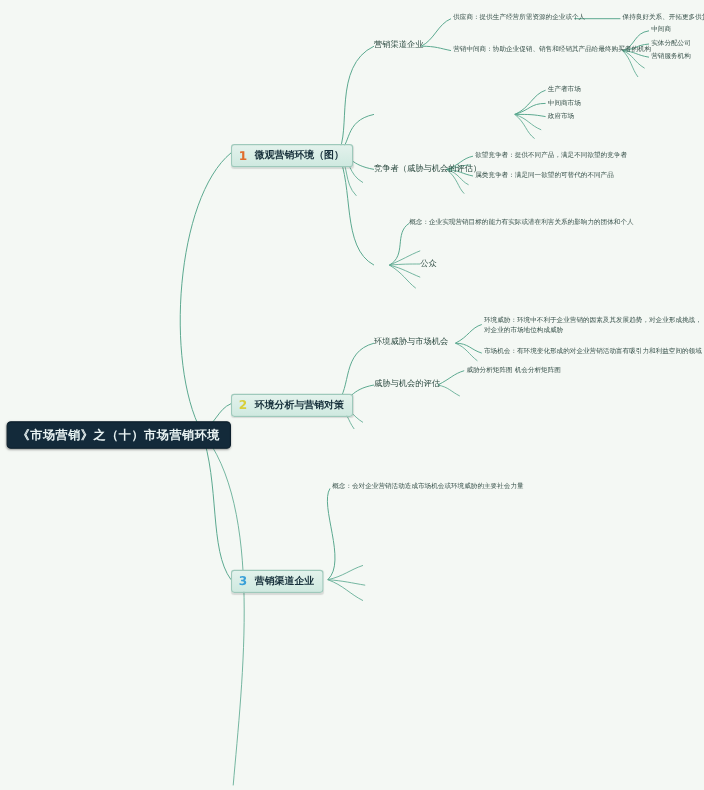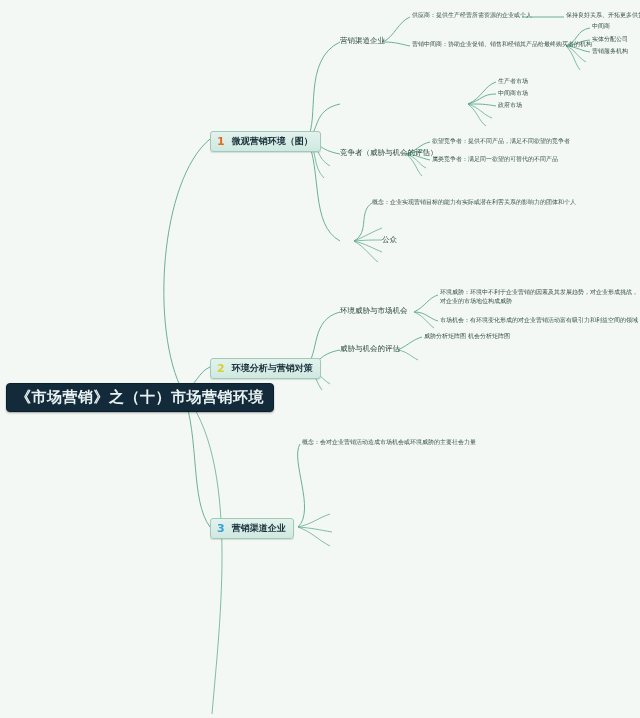--- a/index.html
+++ b/index.html
@@ -12,21 +12,21 @@
   }
   #canvas{position:absolute;inset:0;width:640px;height:718px;}
   svg.links{position:absolute;left:0;top:0;width:640px;height:718px;pointer-events:none;}
   .node{position:absolute;white-space:nowrap;}
 
   
   .root{
     left:6px;top:383px;
     background:#132a3a;
     color:#e8f2f2;
-    font-size:15px;
+    font-size:11px;
     font-weight:bold;
     letter-spacing:.5px;
     padding:4px 9px;
     border-radius:4px;
     border:1px solid #0c1f2c;
     box-shadow:0 1px 2px rgba(0,0,0,.35);
   }
 
   
   .b1{

